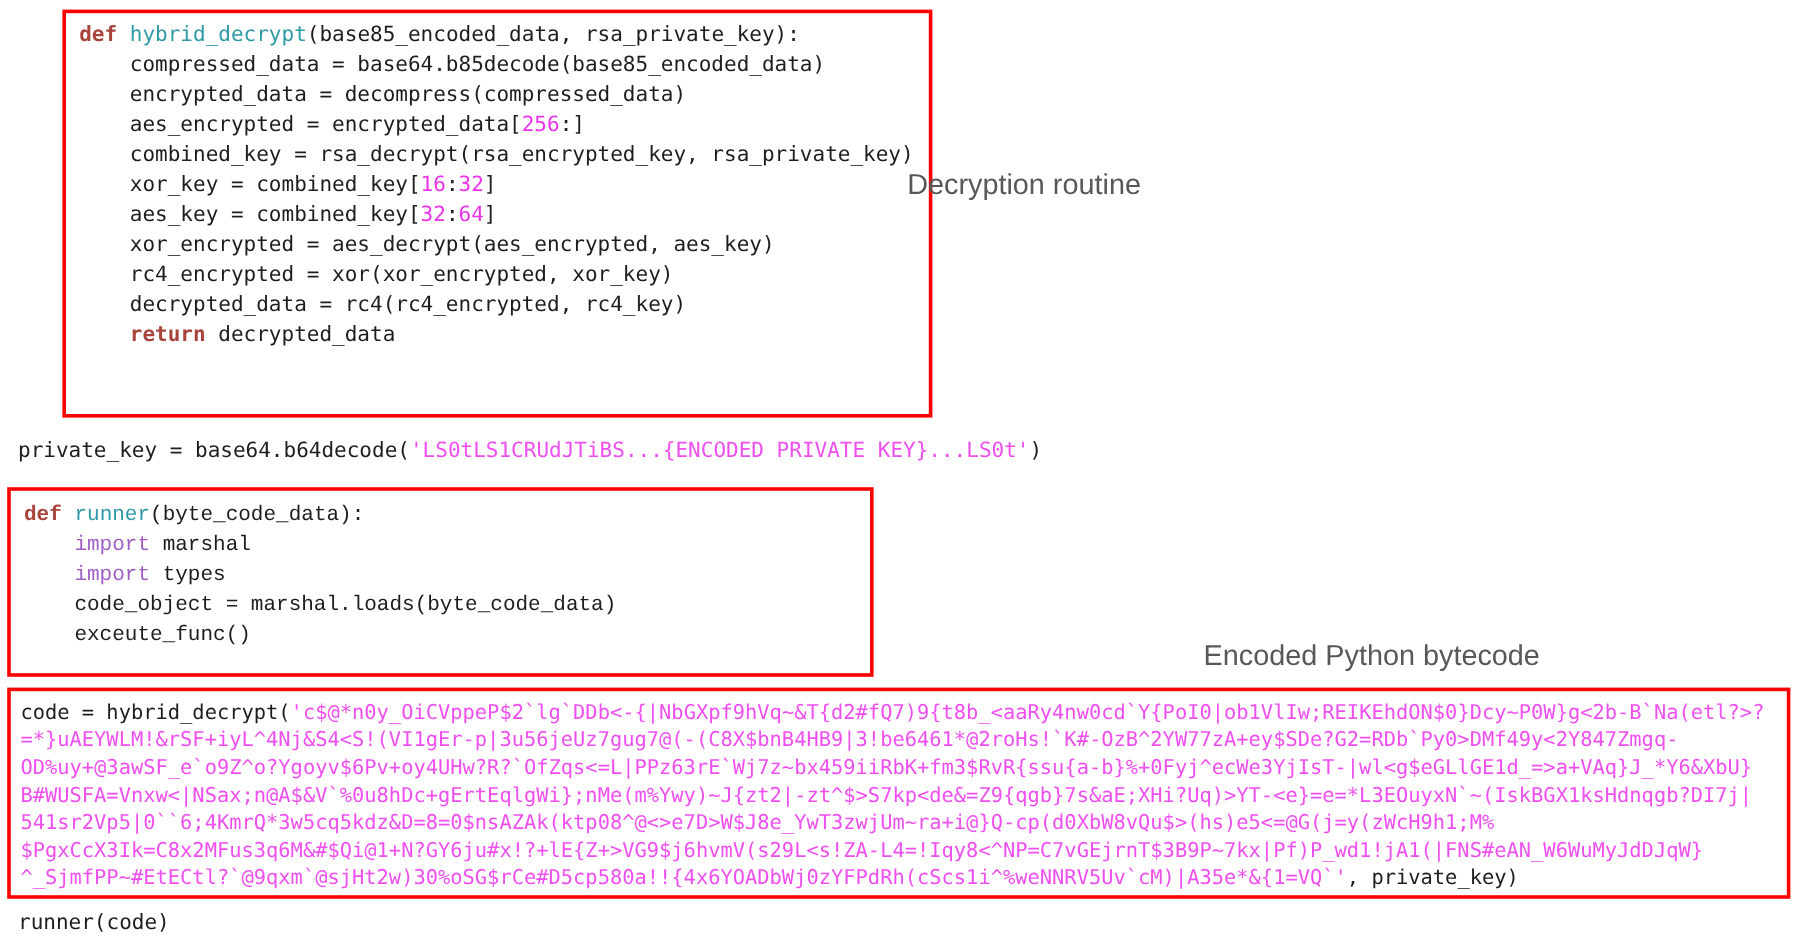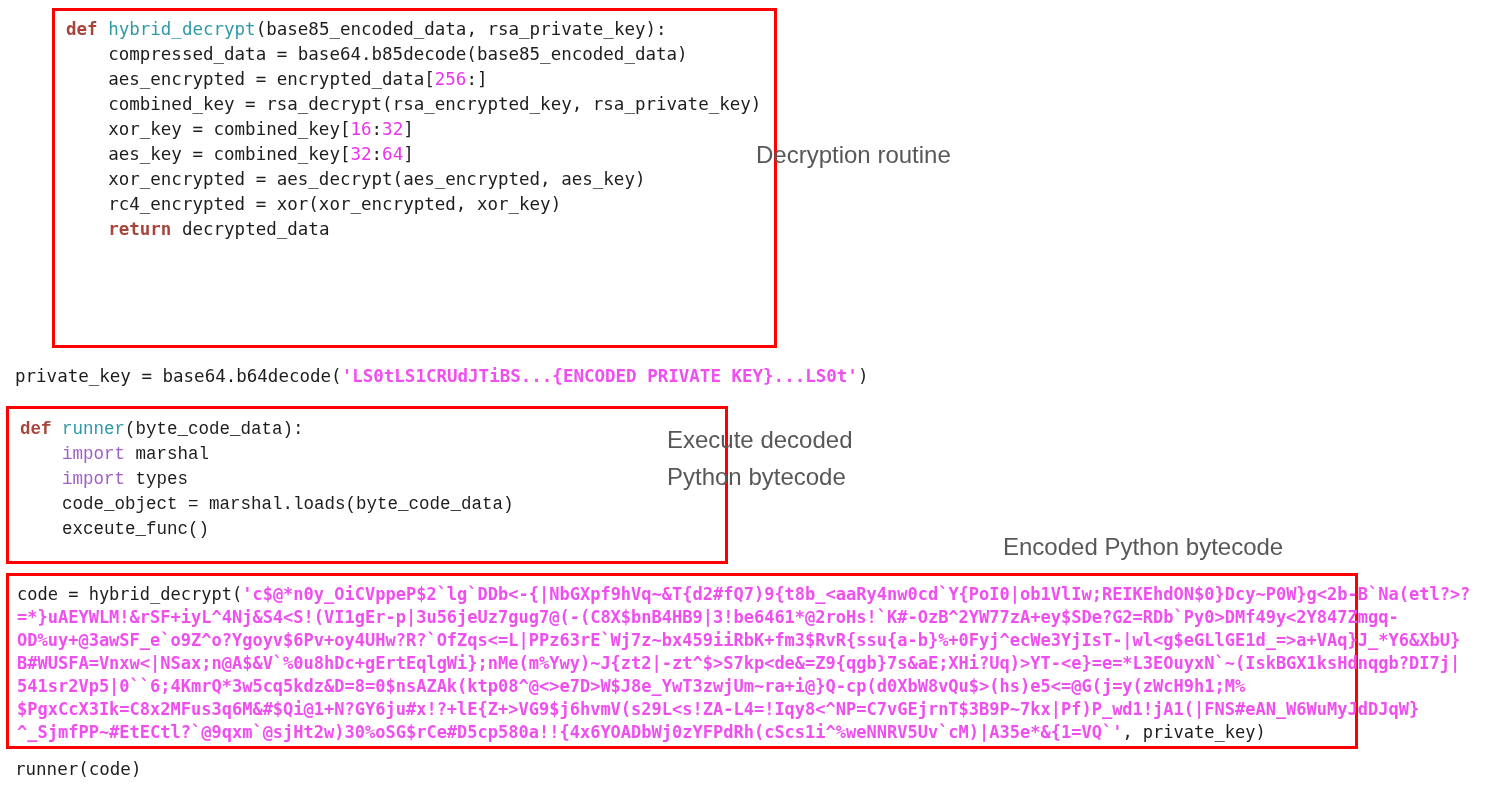--- a/index.html
+++ b/index.html
@@ -9,63 +9,61 @@
   .code{font-family:"DejaVu Sans Mono","Liberation Mono",monospace;
         font-size:17.5px;line-height:25px;color:var(--code-text,#1d1d1d);}
   .code-line{white-space:pre;}
   .codebox.dense .code-line{font-size:17px;line-height:23px;}
   .standalone{position:absolute;}
   .tok-p{color:var(--code-text,#1d1d1d);}
   .tok-k{color:var(--keyword,#a8443c);font-weight:bold;}
   .tok-fn{color:var(--function-name,#2e9aa6);}
   .tok-kn{color:var(--import-keyword,#a05fc5);}
   .tok-n{color:var(--number,#ec33ec);}
-  .tok-s{color:var(--string,#f04ff0);font-weight:bold;}
+  .tok-s{color:var(--string,#f04ff0);}
   .annotation{position:absolute;font-family:"Liberation Sans","DejaVu Sans",sans-serif;
               font-size:24px;line-height:37px;color:var(--annotation-text,#58585a);white-space:nowrap;}
 </style>
 </head>
 <body>
 
 <div class="page">
 
   <div class="codebox code" style="left:6px;top:8px;width:725px;height:340px;padding:6px 0 0 11px;margin-left:46px;">
       <div class="code-line"><span class="tok-k">def</span><span class="tok-p"> </span><span class="tok-fn">hybrid_decrypt</span><span class="tok-p">(base85_encoded_data, rsa_private_key):</span></div>
       <div class="code-line"><span class="tok-p">    compressed_data = base64.b85decode(base85_encoded_data)</span></div>
+      <div class="code-line"><span class="tok-p">    encrypted_data = decompress(compressed_data)</span></div>
       <div class="code-line"><span class="tok-p">    aes_encrypted = encrypted_data[</span><span class="tok-n">256</span><span class="tok-p">:]</span></div>
       <div class="code-line"><span class="tok-p">    combined_key = rsa_decrypt(rsa_encrypted_key, rsa_private_key)</span></div>
       <div class="code-line"><span class="tok-p">    xor_key = combined_key[</span><span class="tok-n">16</span><span class="tok-p">:</span><span class="tok-n">32</span><span class="tok-p">]</span></div>
       <div class="code-line"><span class="tok-p">    aes_key = combined_key[</span><span class="tok-n">32</span><span class="tok-p">:</span><span class="tok-n">64</span><span class="tok-p">]</span></div>
       <div class="code-line"><span class="tok-p">    xor_encrypted = aes_decrypt(aes_encrypted, aes_key)</span></div>
       <div class="code-line"><span class="tok-p">    rc4_encrypted = xor(xor_encrypted, xor_key)</span></div>
+      <div class="code-line"><span class="tok-p">    decrypted_data = rc4(rc4_encrypted, rc4_key)</span></div>
       <div class="code-line"><span class="tok-p">    </span><span class="tok-k">return</span><span class="tok-p"> decrypted_data</span></div>
     </div>
 
   <div class="annotation" style="left:756px;top:136px;">Decryption routine</div>
 
   <div class="standalone code" style="left:15px;top:364px;">
       <div class="code-line"><span class="tok-p">private_key = base64.b64decode(</span><span class="tok-s">'LS0tLS1CRUdJTiBS...{ENCODED PRIVATE KEY}...LS0t'</span><span class="tok-p">)</span></div>
     </div>
 
   <div class="codebox code" style="left:6px;top:406px;width:722px;height:158px;padding:8px 0 0 11px;font-family:Liberation Mono, monospace;">
       <div class="code-line"><span class="tok-k">def</span><span class="tok-p"> </span><span class="tok-fn">runner</span><span class="tok-p">(byte_code_data):</span></div>
       <div class="code-line"><span class="tok-p">    </span><span class="tok-kn">import</span><span class="tok-p"> marshal</span></div>
       <div class="code-line"><span class="tok-p">    </span><span class="tok-kn">import</span><span class="tok-p"> types</span></div>
       <div class="code-line"><span class="tok-p">    code_object = marshal.loads(byte_code_data)</span></div>
       <div class="code-line"><span class="tok-p">    exceute_func()</span></div>
     </div>
 
-  <div class="annotation" style="left:667px;top:421px;">
-    <div>Execute decoded</div>
-    <div>Python bytecode</div>
-  </div>
 
   <div class="annotation" style="left:1003px;top:528px;">Encoded Python bytecode</div>
 
-  <div class="codebox code dense" style="left:6px;top:573px;width:1352px;height:176px;padding:7px 0 0 8px;">
+  <div class="codebox code dense" style="left:6px;top:573px;width:1486px;height:176px;padding:7px 0 0 8px;">
       <div class="code-line"><span class="tok-p">code = hybrid_decrypt(</span><span class="tok-s">'c$@*n0y_OiCVppeP$2`lg`DDb&lt;-{|NbGXpf9hVq~&amp;T{d2#fQ7)9{t8b_&lt;aaRy4nw0cd`Y{PoI0|ob1VlIw;REIKEhdON$0}Dcy~P0W}g&lt;2b-B`Na(etl?&gt;?</span></div>
       <div class="code-line"><span class="tok-s">=*}uAEYWLM!&amp;rSF+iyL^4Nj&amp;S4&lt;S!(VI1gEr-p|3u56jeUz7gug7@(-(C8X$bnB4HB9|3!be6461*@2roHs!`K#-OzB^2YW77zA+ey$SDe?G2=RDb`Py0&gt;DMf49y&lt;2Y847Zmgq-</span></div>
       <div class="code-line"><span class="tok-s">OD%uy+@3awSF_e`o9Z^o?Ygoyv$6Pv+oy4UHw?R?`OfZqs&lt;=L|PPz63rE`Wj7z~bx459iiRbK+fm3$RvR{ssu{a-b}%+0Fyj^ecWe3YjIsT-|wl&lt;g$eGLlGE1d_=&gt;a+VAq}J_*Y6&amp;XbU}</span></div>
       <div class="code-line"><span class="tok-s">B#WUSFA=Vnxw&lt;|NSax;n@A$&amp;V`%0u8hDc+gErtEqlgWi};nMe(m%Ywy)~J{zt2|-zt^$&gt;S7kp&lt;de&amp;=Z9{qgb}7s&amp;aE;XHi?Uq)&gt;YT-&lt;e}=e=*L3EOuyxN`~(IskBGX1ksHdnqgb?DI7j|</span></div>
       <div class="code-line"><span class="tok-s">541sr2Vp5|0``6;4KmrQ*3w5cq5kdz&amp;D=8=0$nsAZAk(ktp08^@&lt;&gt;e7D&gt;W$J8e_YwT3zwjUm~ra+i@}Q-cp(d0XbW8vQu$&gt;(hs)e5&lt;=@G(j=y(zWcH9h1;M%</span></div>
       <div class="code-line"><span class="tok-s">$PgxCcX3Ik=C8x2MFus3q6M&amp;#$Qi@1+N?GY6ju#x!?+lE{Z+&gt;VG9$j6hvmV(s29L&lt;s!ZA-L4=!Iqy8&lt;^NP=C7vGEjrnT$3B9P~7kx|Pf)P_wd1!jA1(|FNS#eAN_W6WuMyJdDJqW}</span></div>
       <div class="code-line"><span class="tok-s">^_SjmfPP~#EtECtl?`@9qxm`@sjHt2w)30%oSG$rCe#D5cp580a!!{4x6YOADbWj0zYFPdRh(cScs1i^%weNNRV5Uv`cM)|A35e*&amp;{1=VQ`'</span><span class="tok-p">, private_key)</span></div>
     </div>
 
   <div class="standalone code" style="left:15px;top:757px;">

